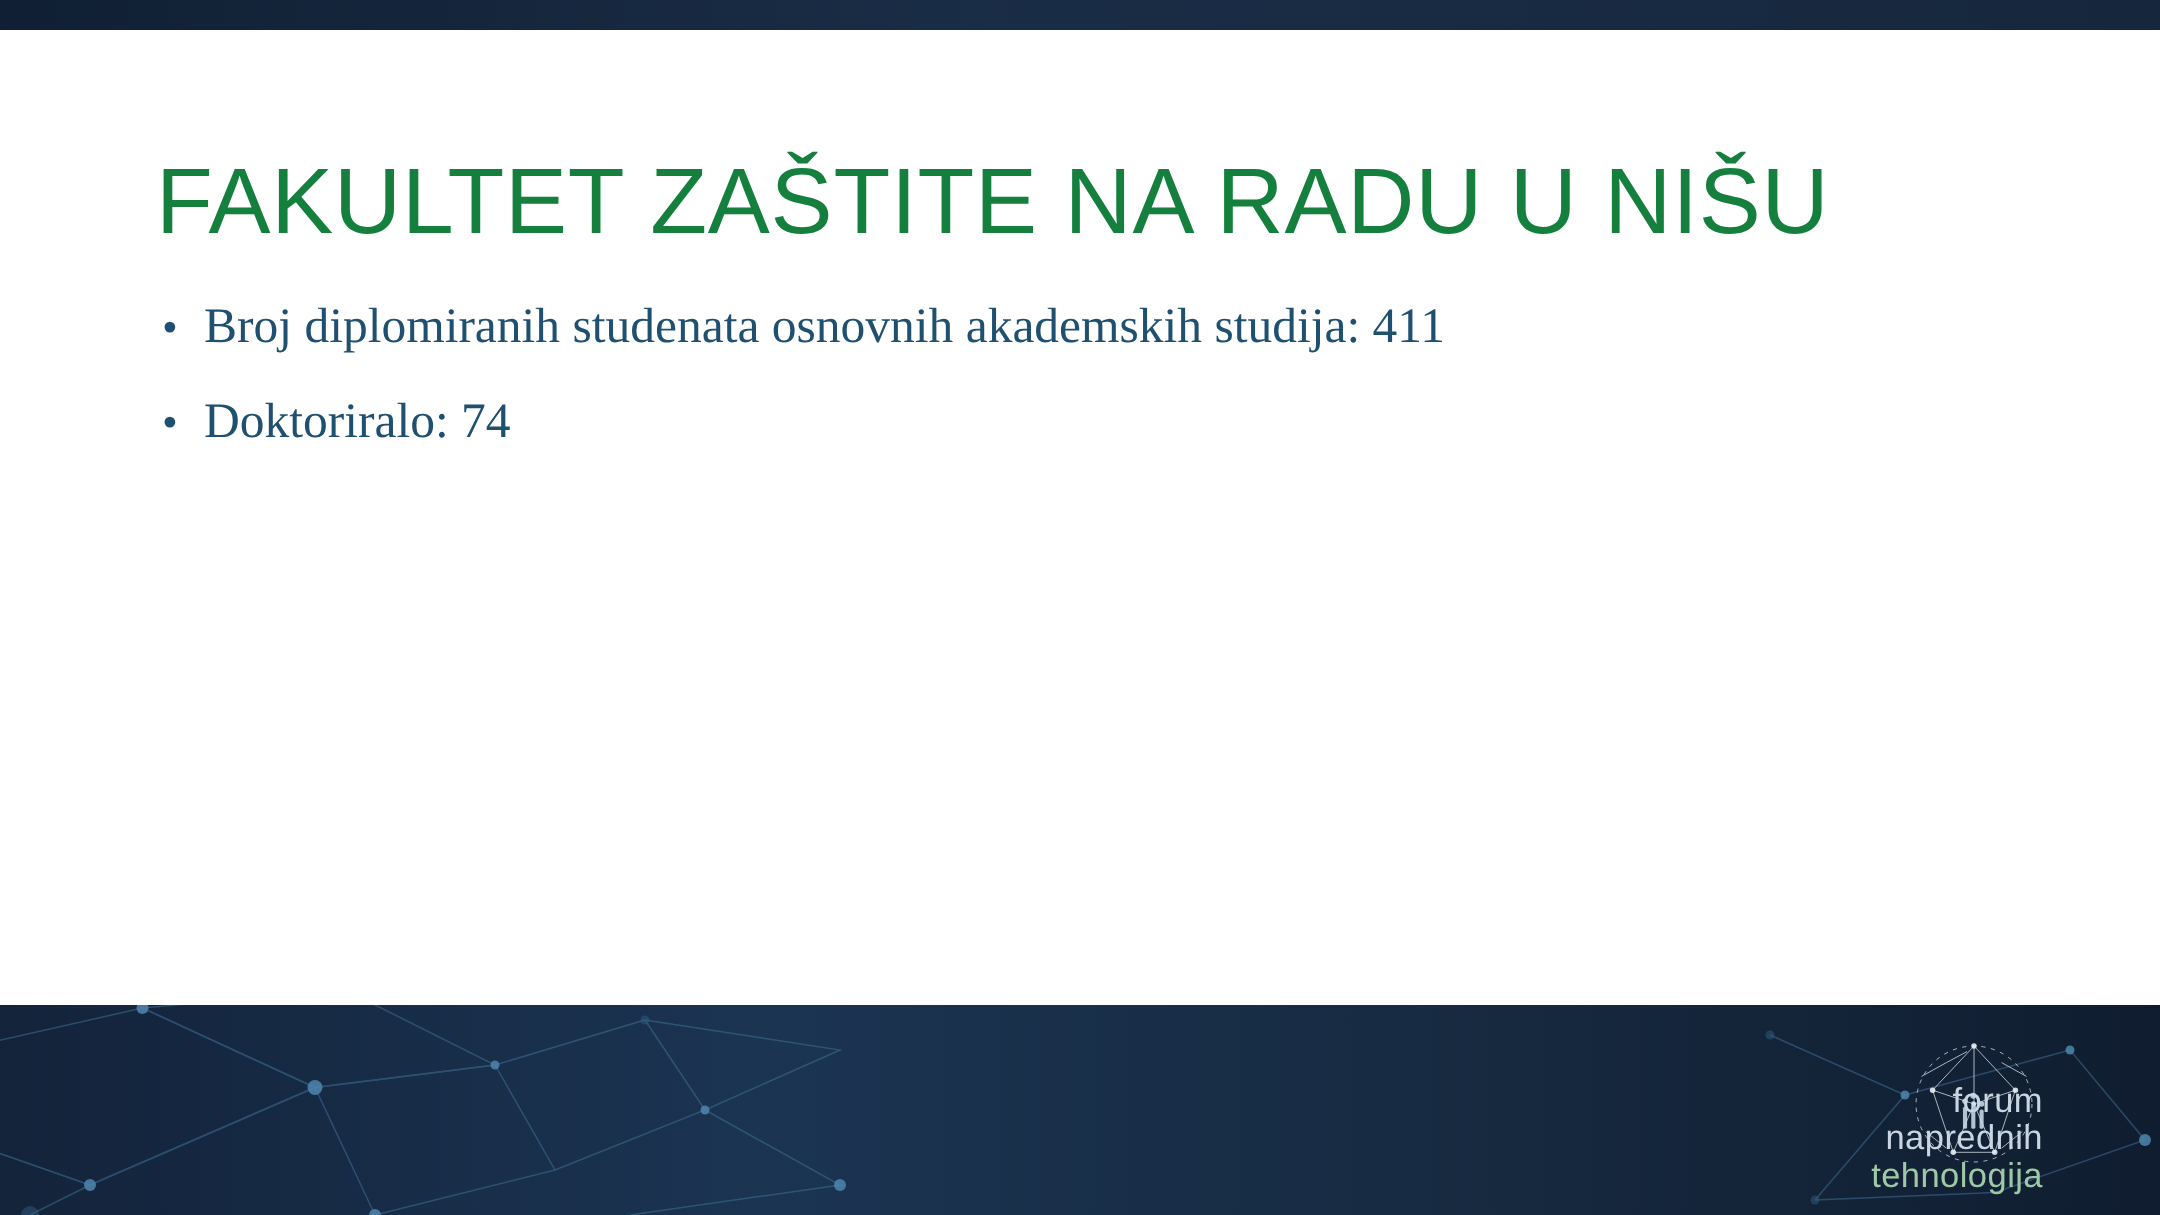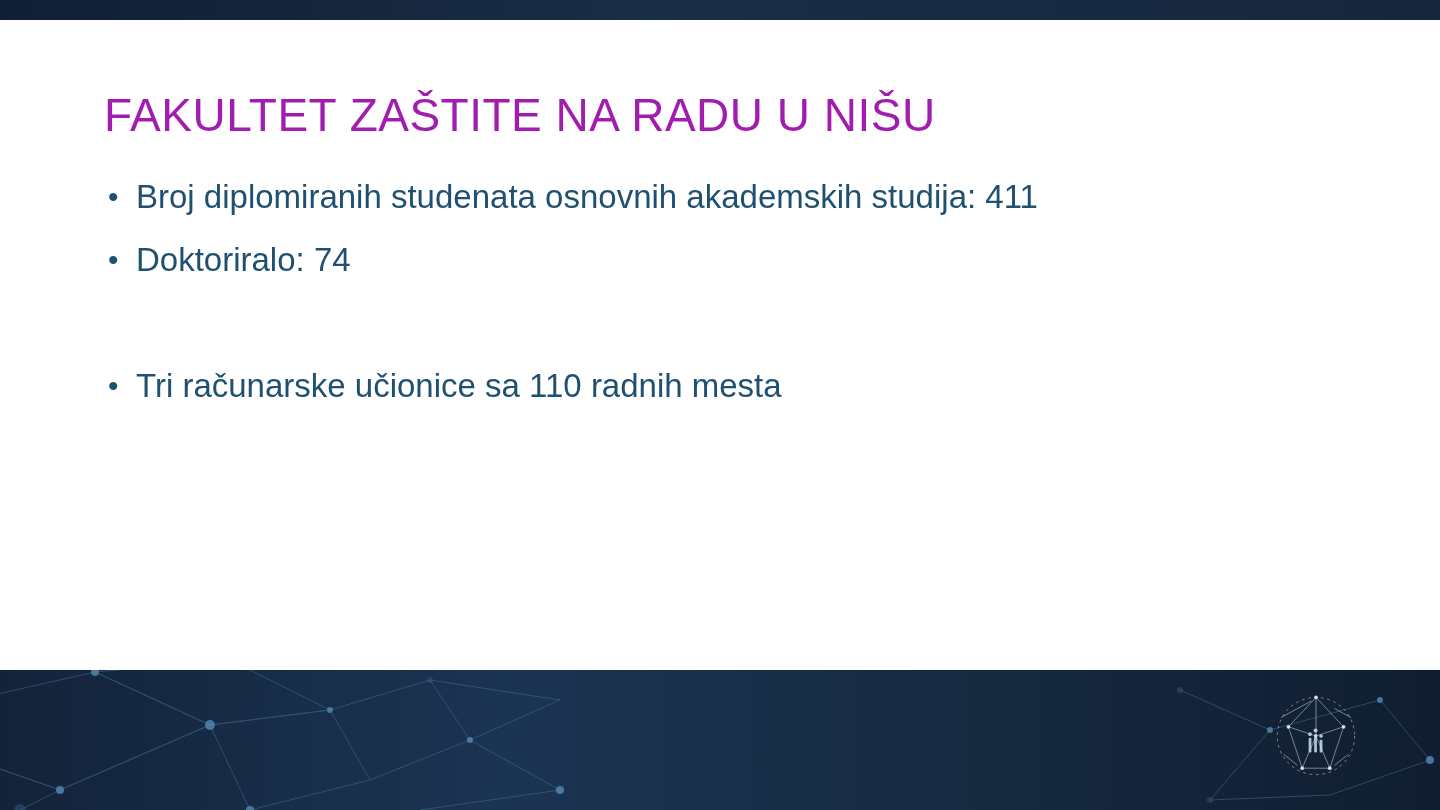--- a/index.html
+++ b/index.html
@@ -36,37 +36,38 @@
     width: 100%;
     height: 100%;
     background: linear-gradient(90deg, #101f33 0%, #1a2d46 45%, #16273d 100%);
   }
   
   .title {
     position: absolute;
     left: 104px;
     top: 60px;
     width: 1250px;
-    font-size: 46px;
+    font-size: 62px;
     line-height: 1.08;
-    color: #a21caf;
+    color: #15803d;
     font-weight: normal;
     letter-spacing: 0.5px;
     white-space: nowrap;
   }
   
   .bullets {
     position: absolute;
     left: 104px;
-    top: 165px;
+    top: 187px;
     width: 1260px;
     list-style: none;
     margin: 0;
     padding: 0;
     color: #1f4e6b;
+    font-family: Liberation Serif, serif;
   }
   .bullet {
     position: relative;
     font-size: 33px;
     line-height: 63px;
     padding-left: 32px;
     color: #1f5070;
     white-space: nowrap;
   }
   .bullet::before {
@@ -130,21 +131,20 @@
   <div class="top-bar">
     <div class="top-bar-gradient"></div>
   </div>
 
   <h1 class="title">FAKULTET ZAŠTITE NA RADU U NIŠU</h1>
 
   <ul class="bullets">
     <li class="bullet">Broj diplomiranih studenata osnovnih akademskih studija: 411</li>
     <li class="bullet">Doktoriralo: 74</li>
     <li class="bullet spacer"></li>
-    <li class="bullet">Tri računarske učionice sa 110 radnih mesta</li>
   </ul>
 
   <div class="bottom-band">
     <svg class="net" viewBox="0 0 1440 140" preserveAspectRatio="none">
       <defs>
         <linearGradient id="bandGrad" x1="0" y1="0" x2="1" y2="0">
           <stop offset="0%" stop-color="#13233a"></stop>
           <stop offset="35%" stop-color="#1b3452"></stop>
           <stop offset="70%" stop-color="#16293f"></stop>
           <stop offset="100%" stop-color="#101d30"></stop>
@@ -202,15 +202,20 @@
       <g fill="#cfe0ec" opacity="0.85">
         <rect x="42" y="52" width="3" height="16" rx="1.2"></rect>
         <rect x="48" y="48" width="3" height="20" rx="1.2"></rect>
         <rect x="54" y="54" width="3" height="14" rx="1.2"></rect>
         <circle cx="43.5" cy="48" r="2"></circle>
         <circle cx="49.5" cy="44" r="2.2"></circle>
         <circle cx="55.5" cy="50" r="2"></circle>
       </g>
     </svg>
 
+    <div class="logo-text">
+      <div class="l1">forum</div>
+      <div class="l2">naprednih</div>
+      <div class="l3">tehnologija</div>
+    </div>
   </div>
 
 </div>
 
 </body></html>

